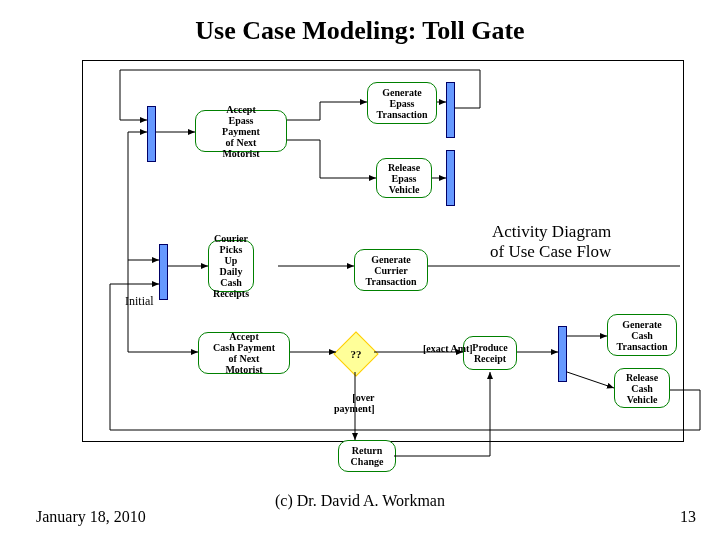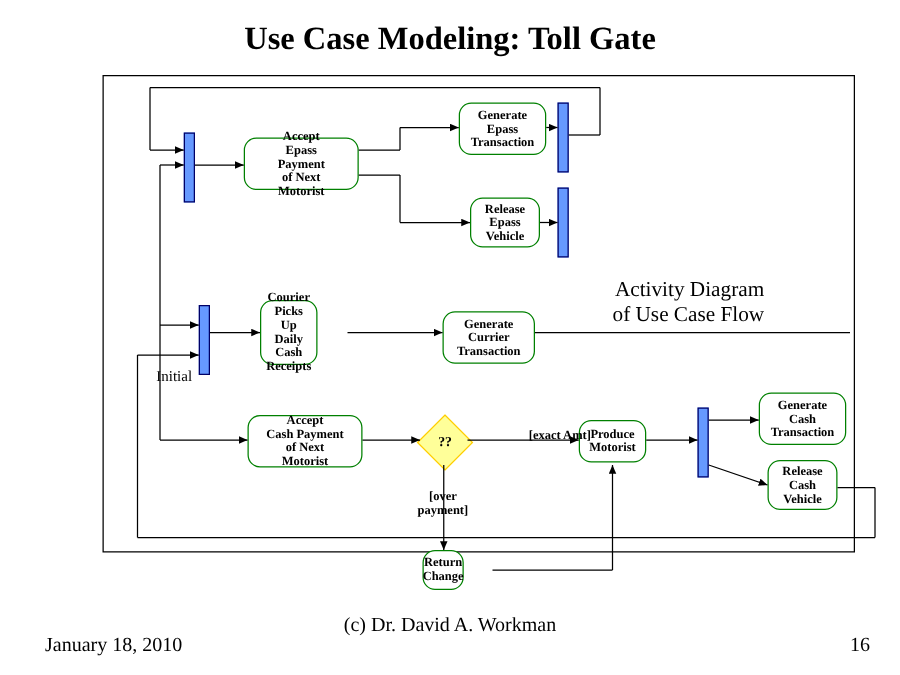--- a/index.html
+++ b/index.html
@@ -136,44 +136,44 @@
 Picks Up
 Daily Cash
 Receipts</div>
 <div class="node" style="left: 354px; top: 249px; width: 74px; height: 42px; white-space: pre-line;">Generate
 Currier
 Transaction</div>
 <div class="node" style="left: 198px; top: 332px; width: 92px; height: 42px; white-space: pre-line;">Accept
 Cash Payment
 of Next Motorist</div>
 <div class="node" style="left: 463px; top: 336px; width: 54px; height: 34px; white-space: pre-line;">Produce
-Motorist</div>
+Receipt</div>
 <div class="node" style="left: 607px; top: 314px; width: 70px; height: 42px; white-space: pre-line;">Generate
 Cash
 Transaction</div>
 <div class="node" style="left: 614px; top: 368px; width: 56px; height: 40px; white-space: pre-line;">Release
 Cash
 Vehicle</div>
-<div class="node" style="left: 338px; top: 440px; width: 33px; height: 32px; white-space: pre-line;">Return
+<div class="node" style="left: 338px; top: 440px; width: 58px; height: 32px; white-space: pre-line;">Return
 Change</div>
 
 <div class="decision" style="left:340px; top:338px;">
   <div class="qlabel">??</div>
 </div>
 
 <div class="label" style="left:90px; top:294px;">Initial</div>
 <div class="guard" style="left:392px; top:343px;padding-left:31px;">[exact Amt]</div>
-<div class="guard" style="left: 334px; top: 392px; white-space: pre-line; text-align: center;">[over
+<div class="guard" style="left: 334px; top: 392px; white-space: pre-line; text-align: right;">[over
 payment]</div>
 <div class="annot" style="left: 490px; top: 222px; white-space: pre-line; text-align: right;">Activity Diagram
 of Use Case Flow</div>
 
 <div class="date">January 18, 2010</div>
 <div class="copyright">(c) Dr. David A. Workman</div>
-<div class="pagenum">16</div>
+<div class="pagenum">13</div>
 
 <svg class="arrows">
   <defs>
     <marker id="ah" markerWidth="8" markerHeight="8" refX="7" refY="3" orient="auto">
       <path d="M0,0 L7,3 L0,6 Z" fill="#000"></path>
     </marker>
   </defs>
 
   <line x1="128" y1="260" x2="128" y2="132" stroke="#000" stroke-width="1"></line>
   <line x1="128" y1="132" x2="147" y2="132" stroke="#000" stroke-width="1" marker-end="url(#ah)"></line>

